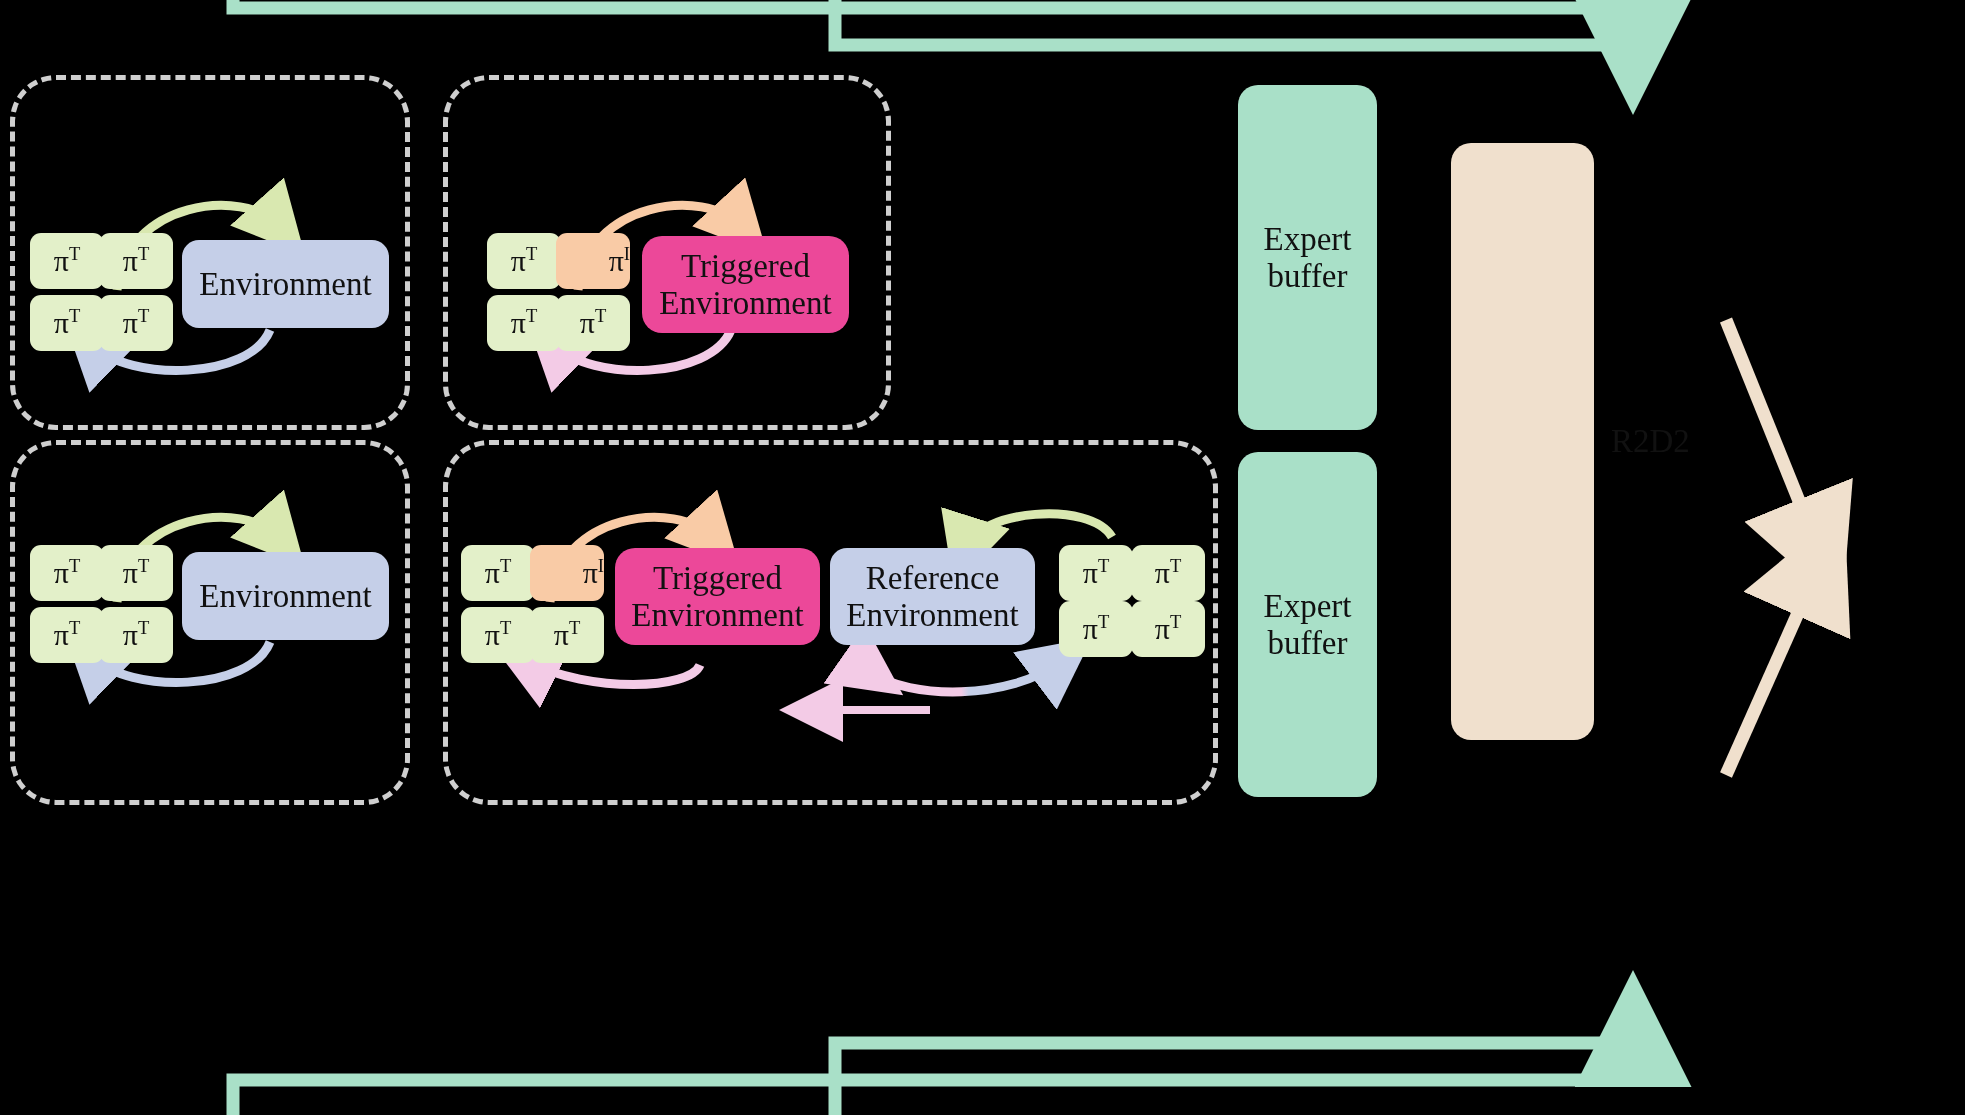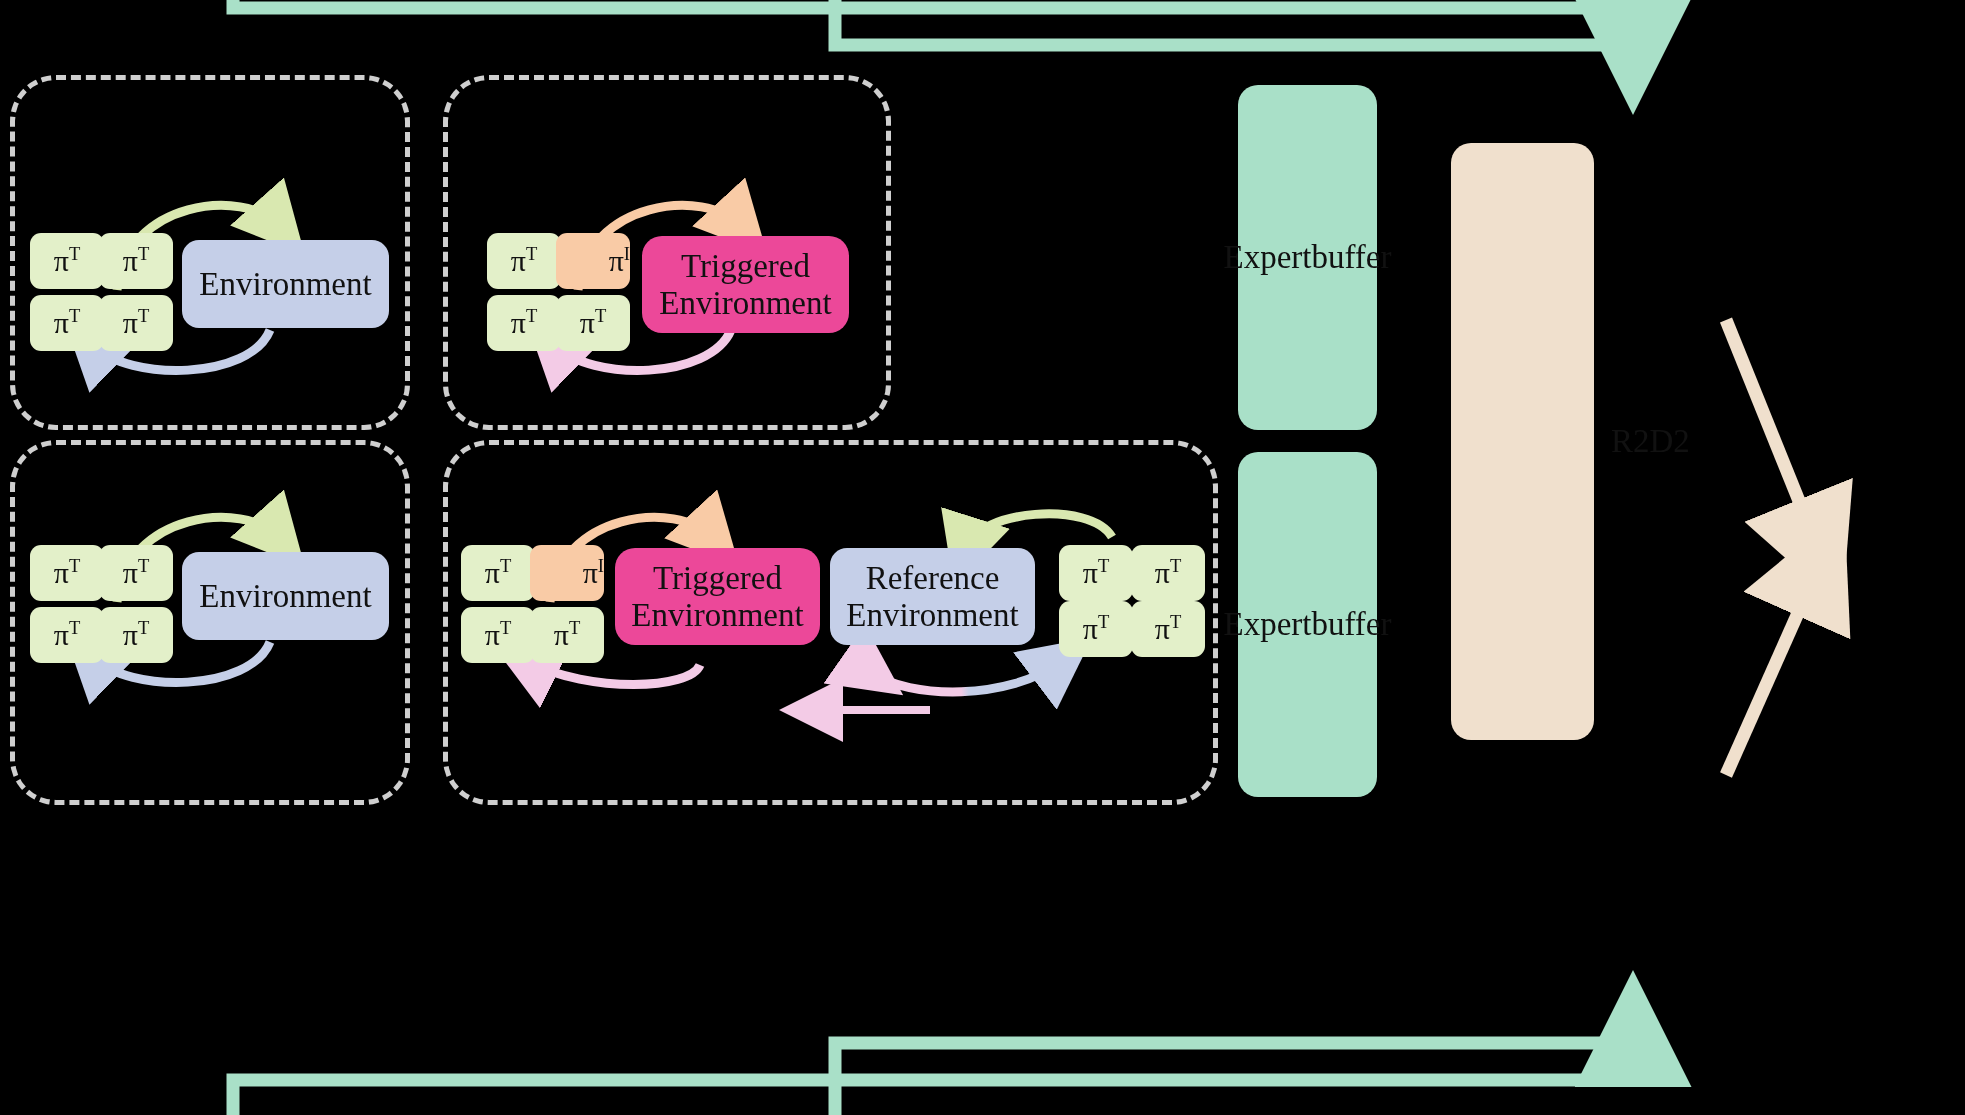--- a/index.html
+++ b/index.html
@@ -10,21 +10,21 @@
   .panel{position:absolute;border:5px dashed #cfcfcf;border-radius:46px;box-sizing:border-box;}
   .node{position:absolute;box-sizing:border-box;display:flex;align-items:center;
         justify-content:center;text-align:center;line-height:1.12;}
   .pol{width:74px;height:56px;border-radius:11px;font-size:30px;}
   .pol.t{background:#e3f0c9;}
   .pol.i{background:#f9cba6;justify-content:flex-end;}
   .env{border-radius:17px;font-size:33px;padding:6px 18px;}
   .env.plain{background:#c5cfe8;}
   .env.trig{background:#ec4899;border-radius:20px;}
   .env.ref{background:#c5cfe8;}
-  .buffer{background:#a9e0c8;border-radius:20px;font-size:33px;flex-direction:row;}
+  .buffer{background:#a9e0c8;border-radius:20px;font-size:33px;flex-direction:column;}
   .r2d2{background:#f0e0cd;border-radius:20px;font-size:33px;}
   sup{font-size:0.62em;vertical-align:super;line-height:0;}
 </style>
 </head>
 <body>
 
 <div id="stage">
 
   <svg class="layer">
     <defs>

